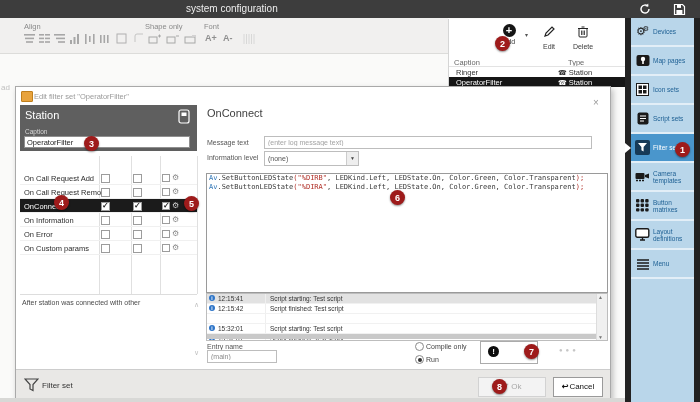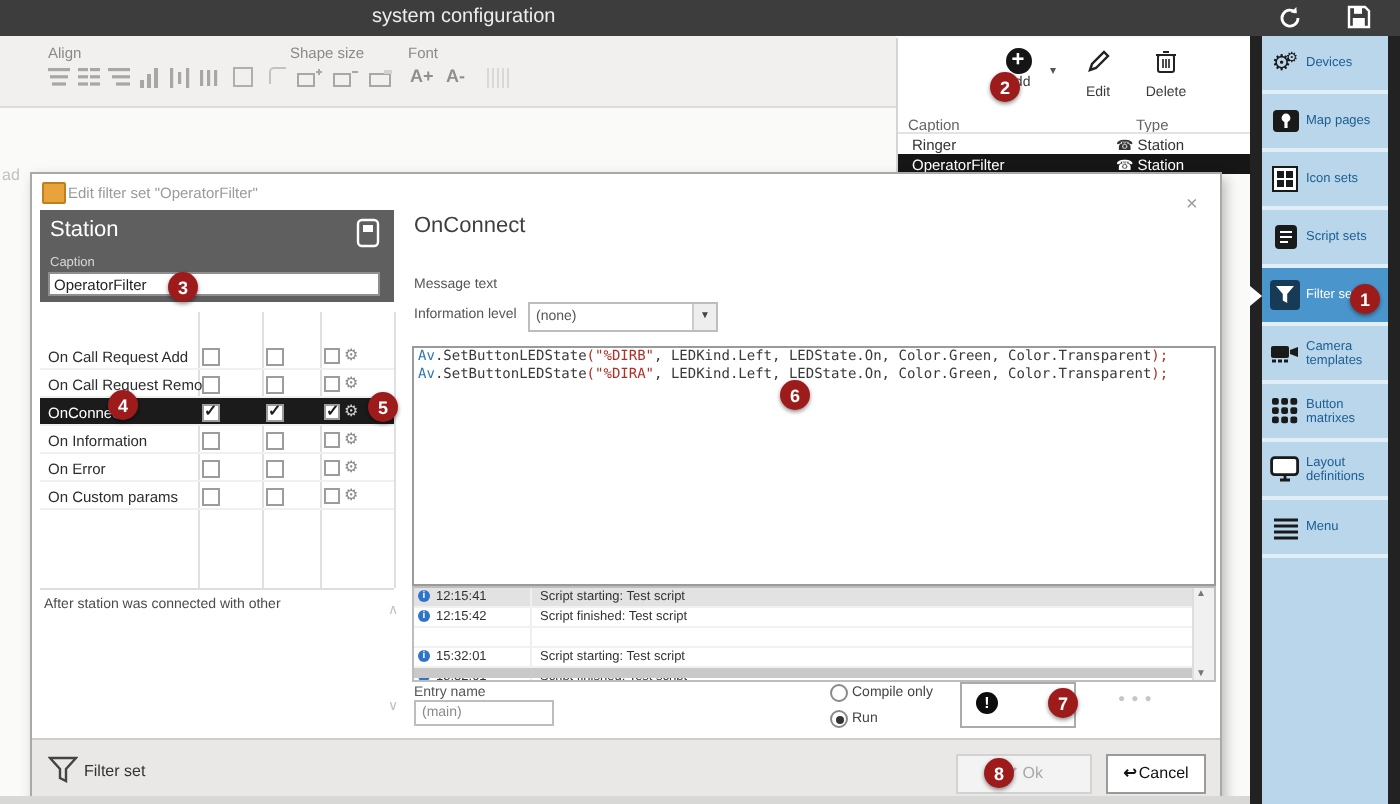--- a/index.html
+++ b/index.html
@@ -121,21 +121,21 @@
         <path d="M1.5 1.5 h8 l2 2 v8 h-10 z" stroke="#fff" stroke-width="1.2" fill="none"></path>
         <rect x="4" y="1.5" width="4" height="3.4" fill="#fff"></rect>
         <rect x="3.4" y="7" width="6" height="4" fill="#fff"></rect>
       </svg>
   </span>
 </div>
 
 <div class="toolbar">
   <span class="clipped">ad</span>
   <span class="tg-label" style="left:24px">Align</span>
-  <span class="tg-label" style="left:145px">Shape size</span>
+  <span class="tg-label" style="left:145px">Shape only</span>
   <span class="tg-label" style="left:204px">Font</span>
 
   <span class="tico" style="left:24px">
       <svg width="12" height="12">
         <rect x="0" y="1" width="11" height="1.6" fill="#8f8f8f"></rect>
         <rect x="1" y="4.6" width="9" height="1.6" fill="#8f8f8f"></rect>
         <rect x="2" y="8.2" width="7" height="1.6" fill="#8f8f8f"></rect>
       </svg>
     </span>
   <span class="tico" style="left:39px">
@@ -313,20 +313,21 @@
     </div>
   </div>
 
   <div class="leftline"></div>
   <div class="desc">After station was connected with other</div>
   <span class="dcaret" style="top:214px">∧</span>
   <span class="dcaret" style="top:262px">∨</span>
 
   <span class="ev-head">OnConnect</span>
   <span class="flabel" style="left:191px;top:52px">Message text</span>
+  <input class="finput" style="left: 248px; top: 49px; width: 320px; height: 11px;" placeholder="(enter log message text)">
   <span class="flabel" style="left:191px;top:67px">Information level</span>
   <div class="dd">
     <span class="val">(none)</span>
     <span class="btn">▼</span>
   </div>
 
   <div class="codebox">
     <div class="codeline"><span class="c-obj">Av</span><span class="c-pl">.SetButtonLEDState</span><span class="c-str">("%DIRB"</span><span class="c-pl">, LEDKind.Left, LEDState.On, Color.Green, Color.Transparent</span><span class="c-str">);</span></div>
     <div class="codeline"><span class="c-obj">Av</span><span class="c-pl">.SetButtonLEDState</span><span class="c-str">("%DIRA"</span><span class="c-pl">, LEDKind.Left, LEDState.On, Color.Green, Color.Transparent</span><span class="c-str">);</span></div>
   </div>

